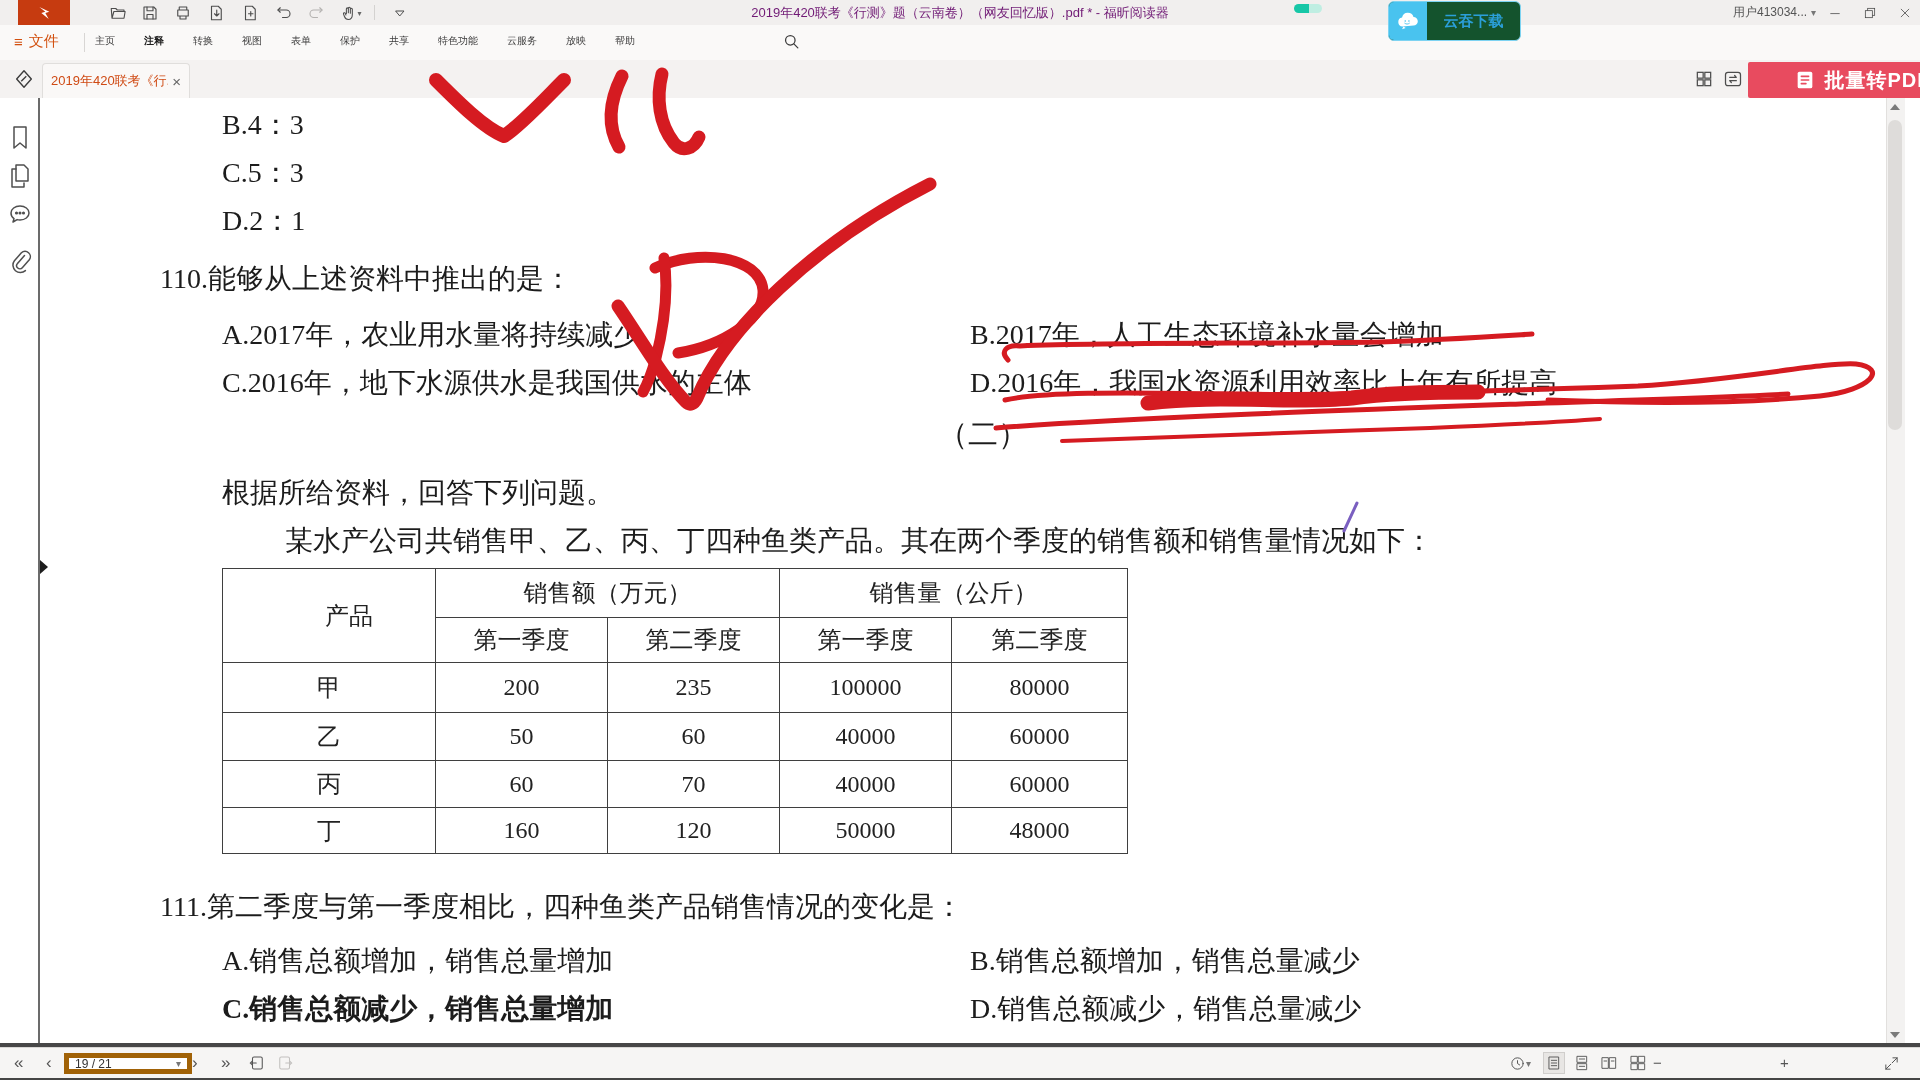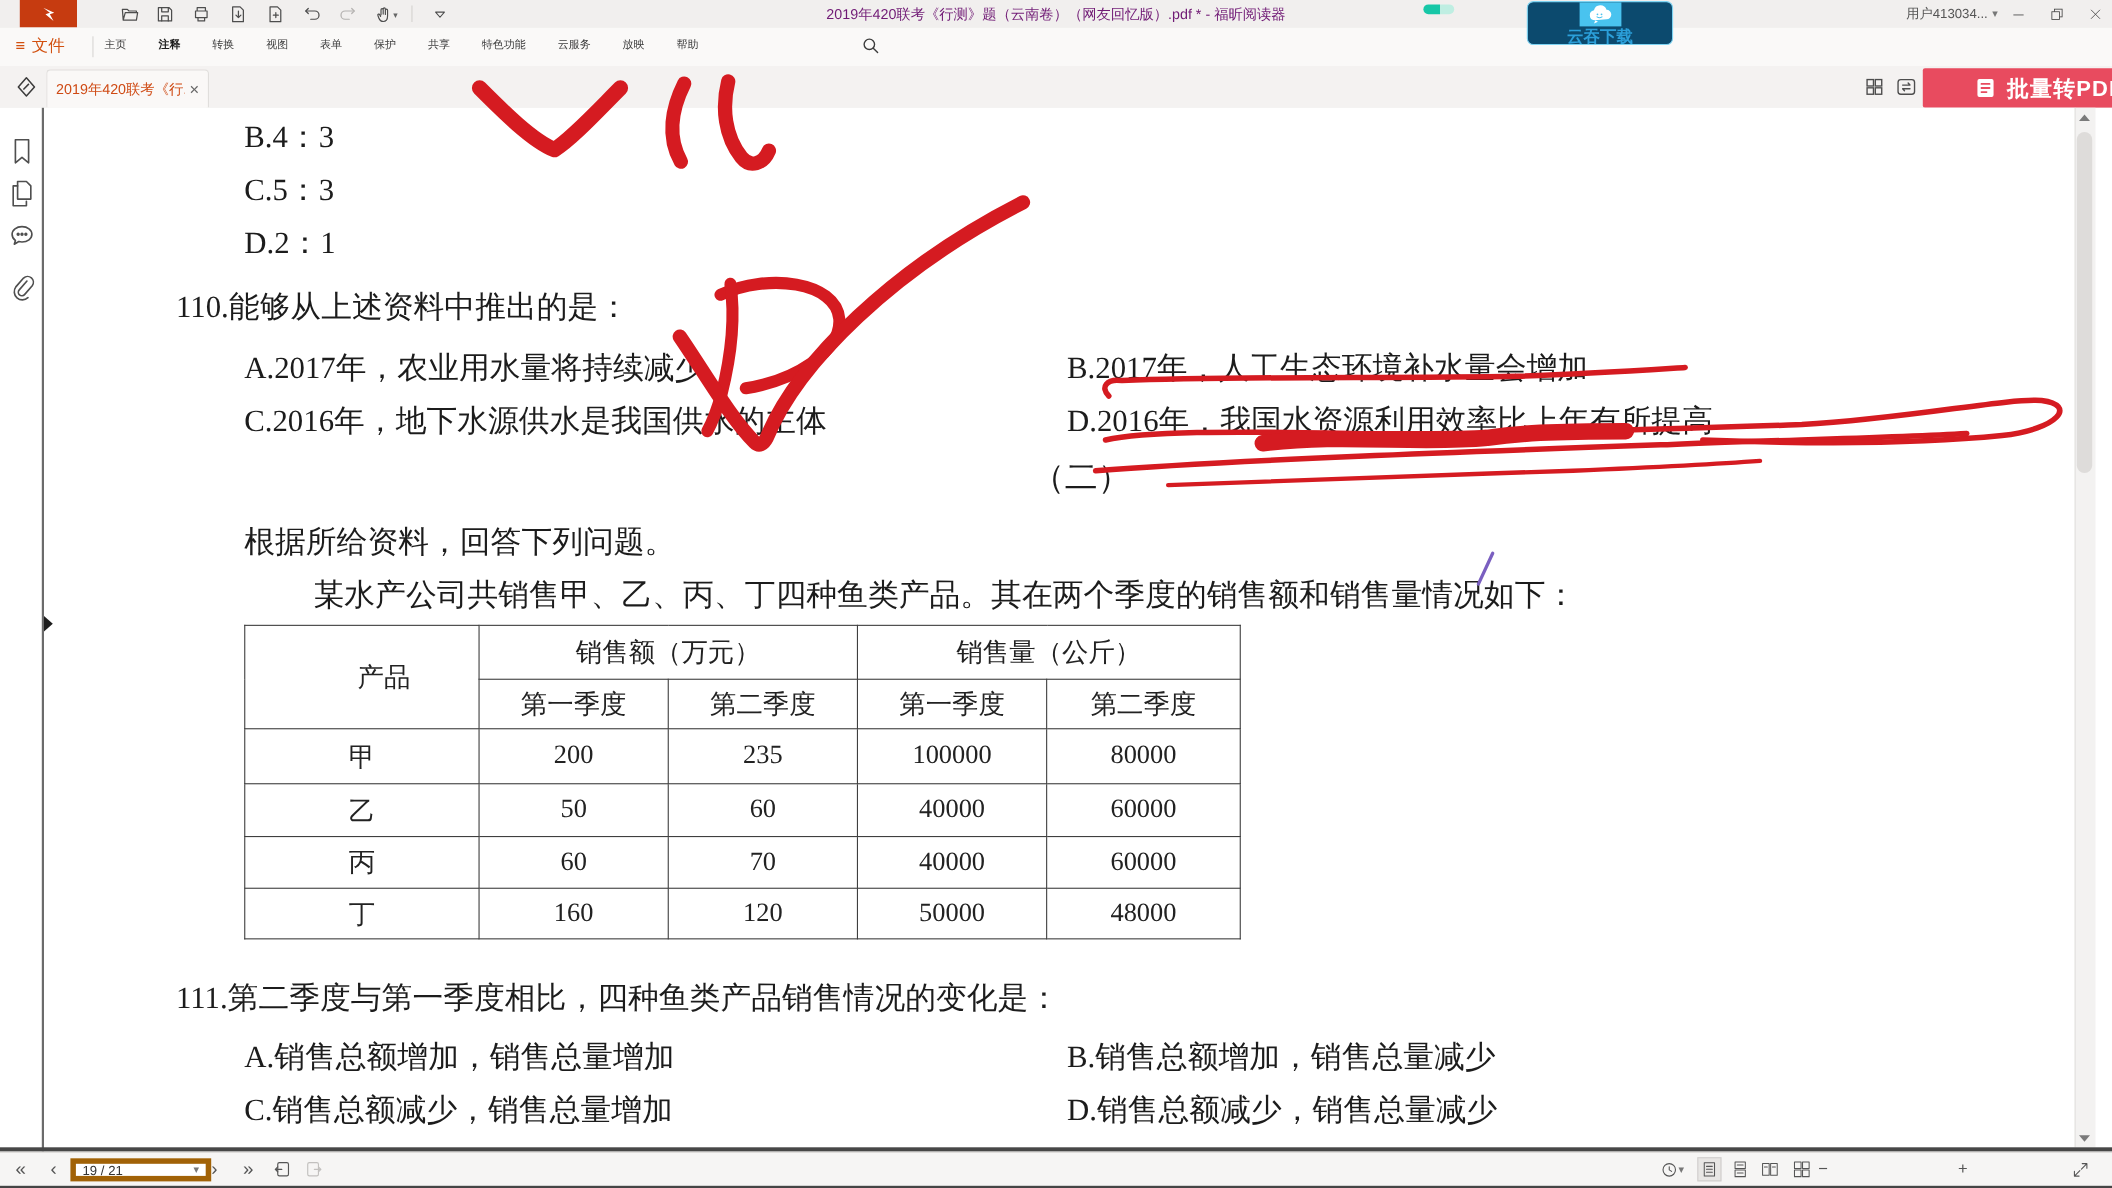--- a/index.html
+++ b/index.html
@@ -23,22 +23,22 @@
   
   #tabbar{left:0;top:60px;width:1920px;height:38px;background:#f4f2f1;border-bottom:1px solid #dddbd9;}
   #doc-tab{left:42px;top:3px;width:148px;height:35px;background:#faf8f7;border:1px solid #e0dedc;border-bottom:none;
            border-radius:4px 4px 0 0;display:flex;align-items:center;padding:0 8px;box-sizing:border-box;cursor:pointer;}
   #doc-tab .tab-label{font-size:13px;color:#cf4a14;white-space:nowrap;overflow:hidden;flex:1;}
   #doc-tab .tab-close{font-size:15px;color:#666;margin-left:4px;cursor:pointer;}
   #batch-btn{left:1748px;top:2px;width:140px;height:36px;background:#e84b5f;border-radius:2px;display:flex;
              align-items:center;justify-content:center;gap:9px;cursor:pointer;padding-left:44px;}
   #batch-btn span{color:#fff;font-size:20px;font-weight:bold;letter-spacing:1px;}
   
-  #cloud-btn{left:1388px;top:1px;width:131px;height:38px;background:#0c4a6e;border:1px solid #7dd3f2;
-             border-radius:6px;display:flex;align-items:center;z-index:20;cursor:pointer;overflow:hidden;flex-direction:column;}
+  #cloud-btn{left:1388px;top:1px;width:131px;height:38px;background:#14532d;border:1px solid #7dd3f2;
+             border-radius:6px;display:flex;align-items:center;z-index:20;cursor:pointer;overflow:hidden;}
   #cloud-btn .cloud-left{width:38px;height:100%;background:#49c3ef;display:flex;align-items:center;justify-content:center;}
   #cloud-btn .cloud-text{flex:1;text-align:center;color:#2b9fd9;font-size:15px;font-weight:bold;}
   #mini-toggle{left:1294px;top:4px;width:28px;height:9px;border-radius:5px;background:linear-gradient(90deg,#17c7a7 0 55%,#bfeee2 55% 100%);cursor:pointer;}
   
   #main{left:0;top:98px;width:1920px;height:949px;background:#ffffff;}
   #sidebar{left:0;top:0;width:38px;height:949px;background:#fff;border-right:2px solid #6b6b6b;}
   .sbicon{left:8px;width:24px;height:28px;cursor:pointer;}
   .sbicon svg{stroke:#4f4f4f;fill:none;stroke-width:1.5;stroke-linecap:round;stroke-linejoin:round;}
   #panel-handle{left:40px;top:462px;width:0;height:0;border-top:7px solid transparent;border-bottom:7px solid transparent;
                 border-left:8px solid #1d1d1d;cursor:pointer;}
@@ -305,21 +305,21 @@
         <td>120</td>
         <td>50000</td>
         <td>48000</td>
       </tr>
     </tbody>
       </table>
 
     <span class="docline" style="left:120px;top:790px;">111.第二季度与第一季度相比，四种鱼类产品销售情况的变化是：</span>
     <span class="docline" style="left:182px;top:844px;">A.销售总额增加，销售总量增加</span>
     <span class="docline" style="left:930px;top:844px;">B.销售总额增加，销售总量减少</span>
-    <span class="docline" style="left:182px;top:892px;">C.销售总额减少，销售总量增加</span>
+    <span class="docline" style="left:182px;top:892px;font-weight:bold;">C.销售总额减少，销售总量增加</span>
     <span class="docline" style="left:930px;top:892px;">D.销售总额减少，销售总量减少</span>
   </div>
 
   <div id="panel-handle" class="abs"></div>
 
   <div id="vscroll" class="abs"></div>
   <div class="abs scroll-arrow" style="top:0;">
       <div class="tri-up"></div>
     </div>
   <div id="vthumb" class="abs"></div>

